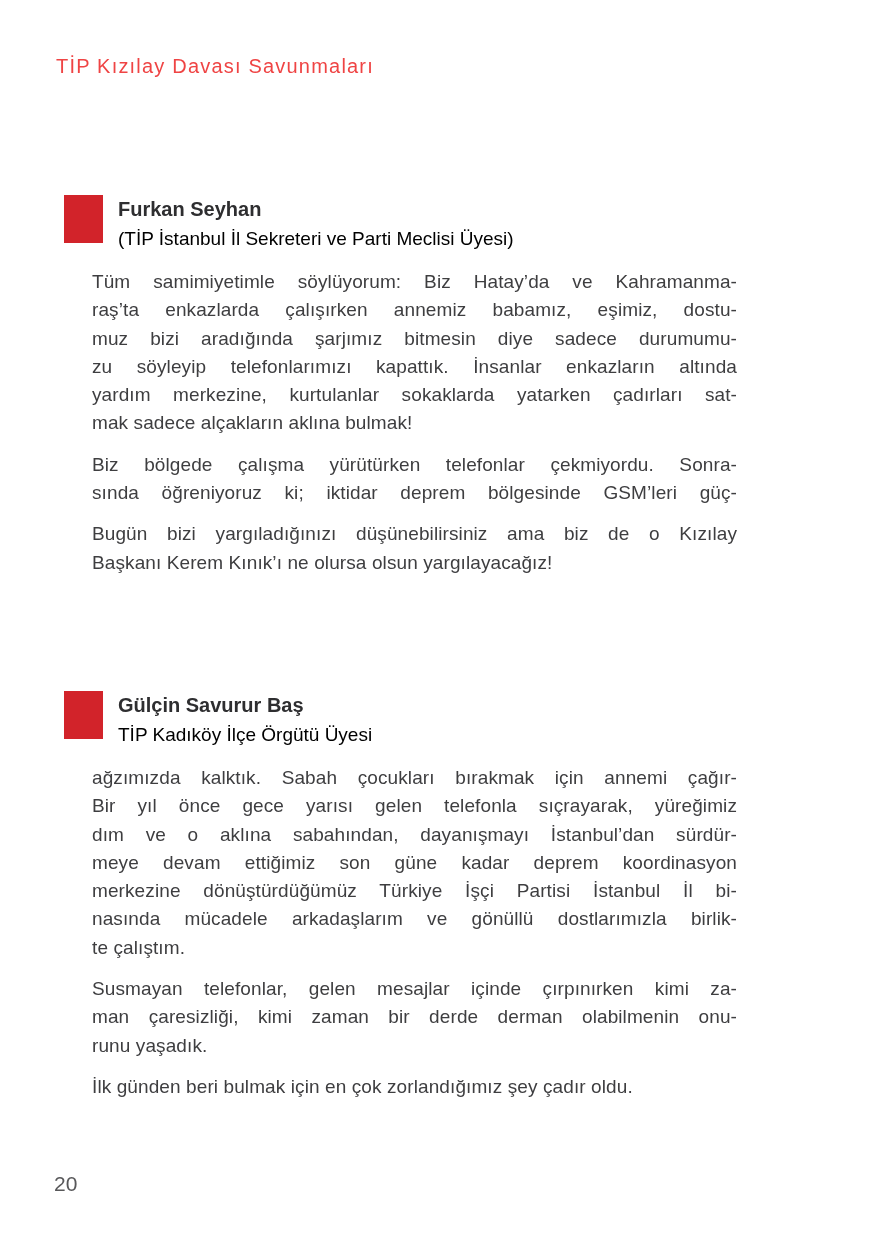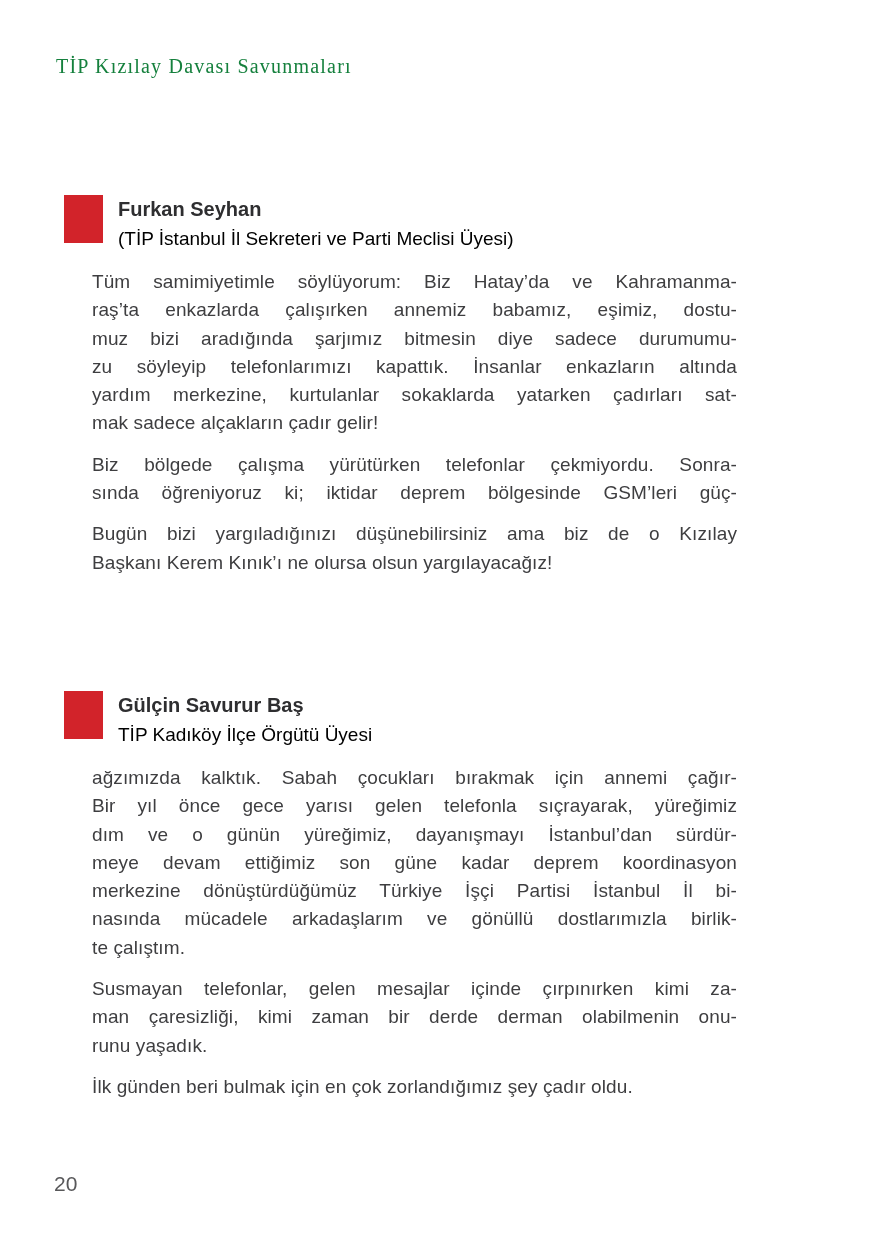--- a/index.html
+++ b/index.html
@@ -13,23 +13,22 @@
     position: relative;
     width: 877px; height: 1241px;
     background: #ffffff;
     overflow: hidden;
   }
   .running-header {
     position: absolute;
     left: 56px; top: 55px;
     font-size: 20px;
     letter-spacing: 1.2px;
-    color: #15803d;
+    color: #ef4444;
     font-weight: 400;
-    font-family: Liberation Serif, serif;
   }
   .speaker-section {
     position: absolute;
     left: 64px;
     width: 700px;
   }
   .s1 { top: 194px; }
   .s2 { top: 690px; }
   .marker {
     position: absolute;
@@ -89,42 +88,42 @@
     <div class="marker" style="background: rgb(210, 35, 42);"></div>
     <h2 class="speaker-name">Furkan Seyhan</h2>
     <div class="speaker-title">(TİP İstanbul İl Sekreteri ve Parti Meclisi Üyesi)</div>
     <div class="paragraphs">
         <div class="para">
           <div class="line">Tüm samimiyetimle söylüyorum: Biz Hatay’da ve Kahramanma-</div>
           <div class="line">raş’ta enkazlarda çalışırken annemiz babamız, eşimiz, dostu-</div>
           <div class="line">muz bizi aradığında şarjımız bitmesin diye sadece durumumu-</div>
           <div class="line">zu söyleyip telefonlarımızı kapattık. İnsanlar enkazların altında</div>
           <div class="line">yardım merkezine, kurtulanlar sokaklarda yatarken çadırları sat-</div>
-          <div class="line last">mak sadece alçakların çadır gelir!</div>
+          <div class="line last">mak sadece alçakların aklına bulmak!</div>
         </div>
         <div class="para">
           <div class="line">Biz bölgede çalışma yürütürken telefonlar çekmiyordu. Sonra-</div>
           <div class="line">sında öğreniyoruz ki; iktidar deprem bölgesinde GSM’leri güç-</div>
         </div>
         <div class="para">
           <div class="line">Bugün bizi yargıladığınızı düşünebilirsiniz ama biz de o Kızılay</div>
           <div class="line last">Başkanı Kerem Kınık’ı ne olursa olsun yargılayacağız!</div>
         </div>
       </div>
   </section>
 
   <section class="speaker-section s2">
     <div class="marker" style="background: rgb(210, 35, 42);"></div>
     <h2 class="speaker-name">Gülçin Savurur Baş</h2>
     <div class="speaker-title">TİP Kadıköy İlçe Örgütü Üyesi</div>
     <div class="paragraphs">
         <div class="para">
           <div class="line">ağzımızda kalktık. Sabah çocukları bırakmak için annemi çağır-</div>
           <div class="line">Bir yıl önce gece yarısı gelen telefonla sıçrayarak, yüreğimiz</div>
-          <div class="line">dım ve o günün yüreğimiz, dayanışmayı İstanbul’dan sürdür-</div>
+          <div class="line">dım ve o aklına sabahından, dayanışmayı İstanbul’dan sürdür-</div>
           <div class="line">meye devam ettiğimiz son güne kadar deprem koordinasyon</div>
           <div class="line">merkezine dönüştürdüğümüz Türkiye İşçi Partisi İstanbul İl bi-</div>
           <div class="line">nasında mücadele arkadaşlarım ve gönüllü dostlarımızla birlik-</div>
           <div class="line last">te çalıştım.</div>
         </div>
         <div class="para">
           <div class="line">Susmayan telefonlar, gelen mesajlar içinde çırpınırken kimi za-</div>
           <div class="line">man çaresizliği, kimi zaman bir derde derman olabilmenin onu-</div>
           <div class="line last">runu yaşadık.</div>
         </div>

